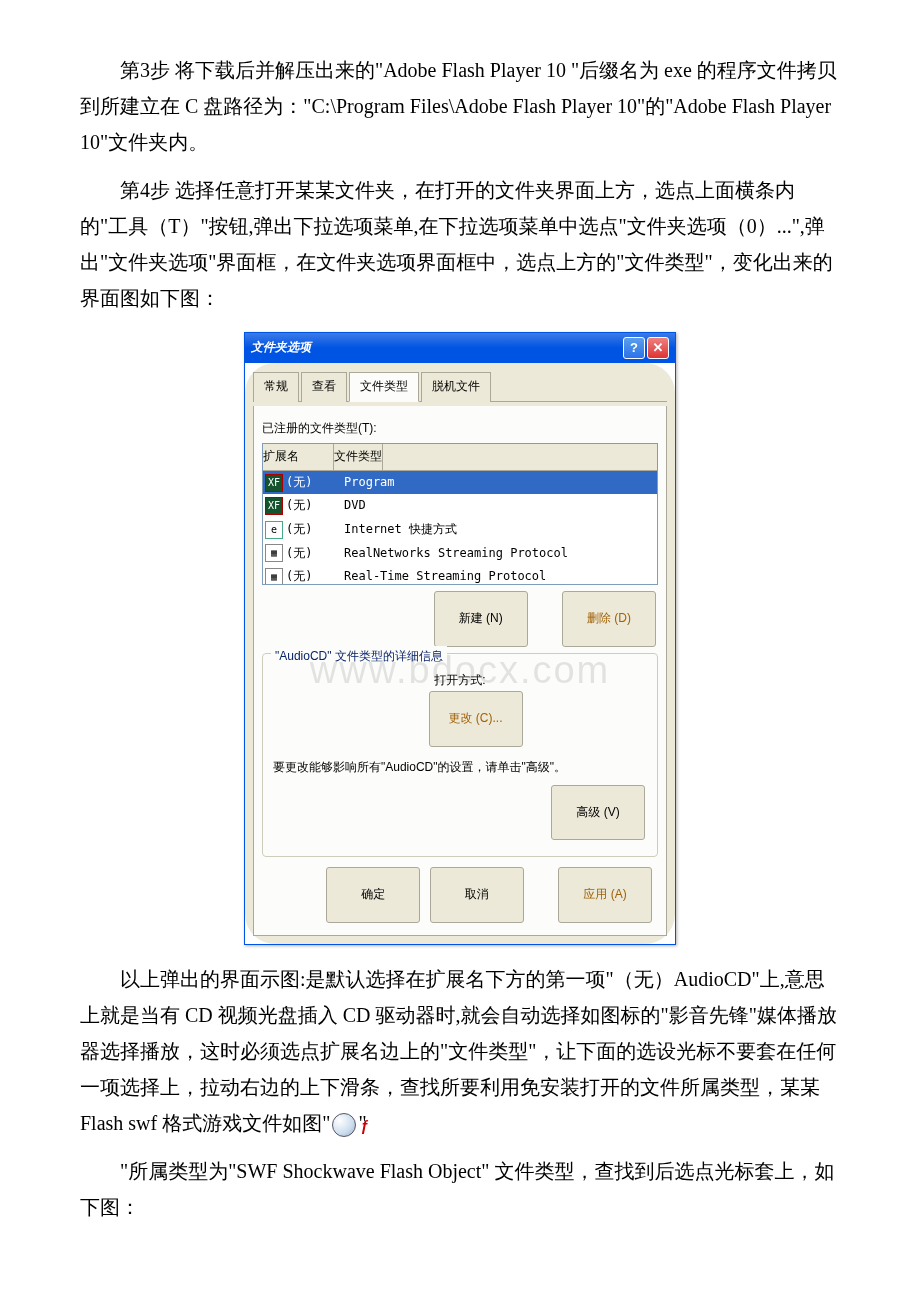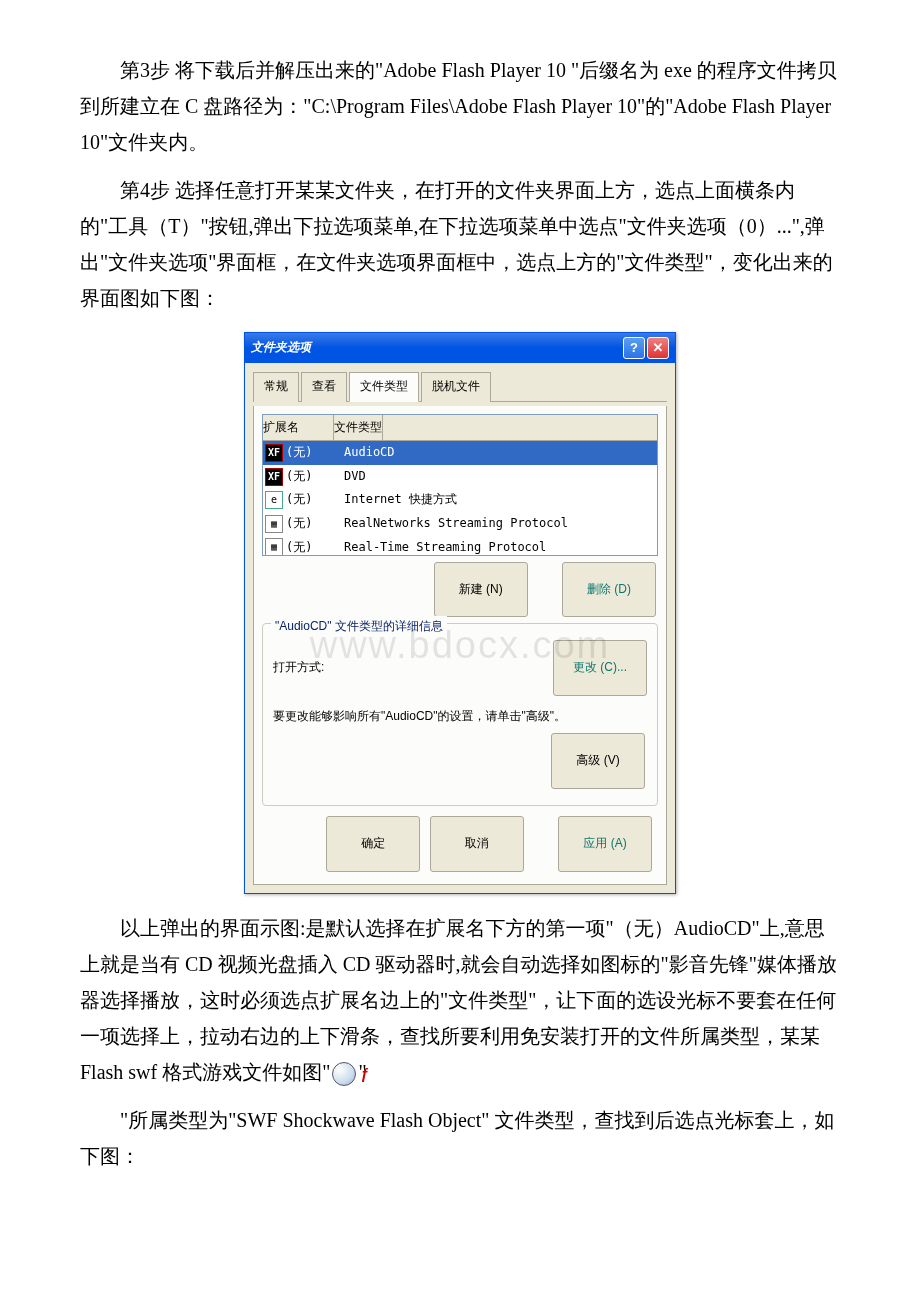--- a/index.html
+++ b/index.html
@@ -39,20 +39,21 @@
     width: 20px; height: 20px;
     display: flex; align-items: center; justify-content: center;
     font-weight: bold; font-size: 13px;
     border: 1px solid #fff; border-radius: 3px;
   }
   .tb-help { background: linear-gradient(#5a9fed,#2b72e8); color: #fff; }
   .tb-close { background: linear-gradient(#f08080,#d33); color: #fff; }
   .dlg-body {
     background: #ece9d8;
     padding: 8px;
+    border-radius: 30px;
   }
   .tabs {
     display: flex;
     border-bottom: 1px solid #aca899;
     margin-bottom: 4px;
   }
   .tab {
     padding: 3px 10px;
     border: 1px solid #aca899;
     border-bottom: none;
@@ -99,57 +100,58 @@
   }
   .list-row.sel { background: #316ac5; color: #fff; }
   .ico {
     width: 16px; height: 16px;
     display: inline-flex; align-items: center; justify-content: center;
     margin-right: 3px;
     font-size: 10px;
     border: 1px solid #888;
     background: #fff;
   }
-  .ico.xf { background: #000000; color: #fff; border-color: #a00; font-weight: bold; }
+  .ico.xf { background: #14532d; color: #fff; border-color: #a00; font-weight: normal; }
   .ico.ie { background: #fff; border-color: #4a8; }
   .ico.media { background: #fff; }
   .row-ext { width: 58px; display: inline-block; }
   .btnrow { text-align: right; margin: 6px 2px; }
   .winbtn {
     display: inline-block;
     min-width: 72px;
     padding: 16px 10px;
     border: 1px solid #aca899;
     border-radius: 3px;
     background: #ece9d8;
     text-align: center;
     margin-left: 6px;
     cursor: pointer;
   }
-  .winbtn.disabled { color: #0f766e; margin-left: 31px; }
+  .winbtn.disabled { color: #a16207; margin-left: 31px; }
   .group {
     border: 1px solid #d0ccbc;
     border-radius: 4px;
     padding: 10px;
     margin-top: 4px;
     position: relative;
   }
   .group-title {
     position: absolute;
     top: -8px; left: 8px;
     background: #fcfcfa;
     padding: 0 4px;
     color: #0a246a;
     font-size: 12px;
   }
   .openrow {
     display: flex;
     justify-content: space-between;
     align-items: center;
     margin: 6px 0 10px;
+    flex-direction: column;
   }
   .dlg-footer {
     text-align: right;
     padding: 10px 6px 4px;
   }
   .watermark {
     position: relative;
   }
   .watermark::after {
     content: "www.bdocx.com";
@@ -198,31 +200,32 @@
     </span>
   </div>
   <div class="dlg-body">
     <div class="tabs">
       <div class="tab">常规</div>
       <div class="tab">查看</div>
       <div class="tab active">文件类型</div>
       <div class="tab">脱机文件</div>
     </div>
     <div class="pane watermark">
+      <div class="label">已注册的文件类型(T):</div>
 
       <div class="list">
         <div class="list-header">
           <span class="col-ext">扩展名</span>
           <span>文件类型</span>
         </div>
         <div id="list-rows">
             <div class="list-row sel">
               <span class="ico xf">XF</span>
               <span class="row-ext">(无)</span>
-              <span>AudioCD</span>
+              <span>Program</span>
             </div>
             <div class="list-row">
               <span class="ico xf">XF</span>
               <span class="row-ext">(无)</span>
               <span>DVD</span>
             </div>
             <div class="list-row">
               <span class="ico ie">e</span>
               <span class="row-ext">(无)</span>
               <span>Internet 快捷方式</span>

